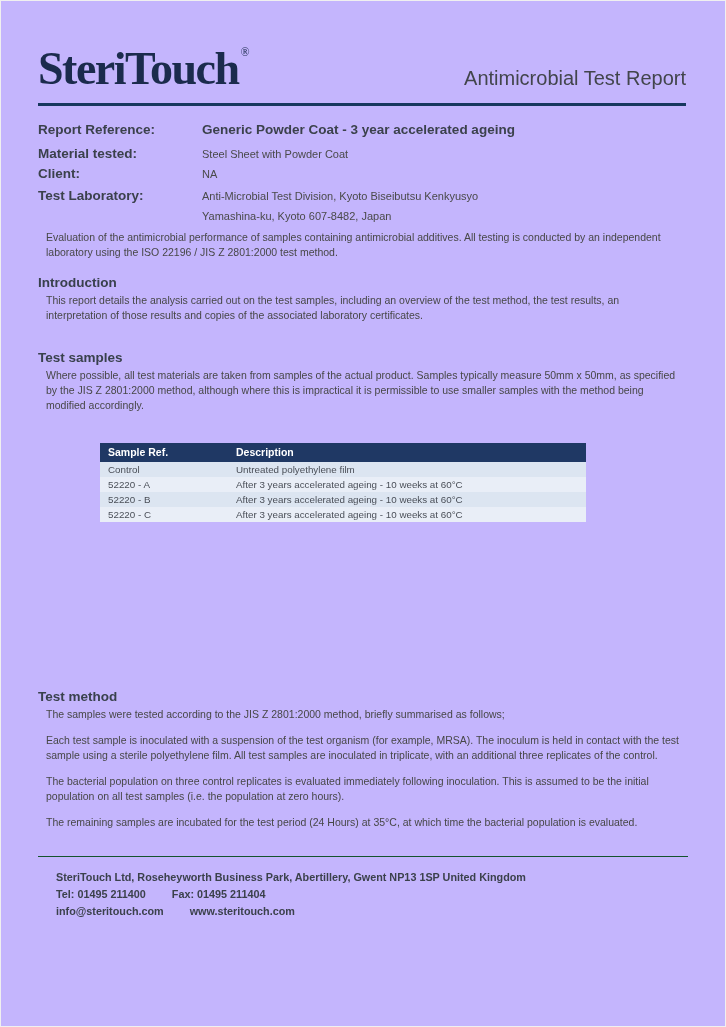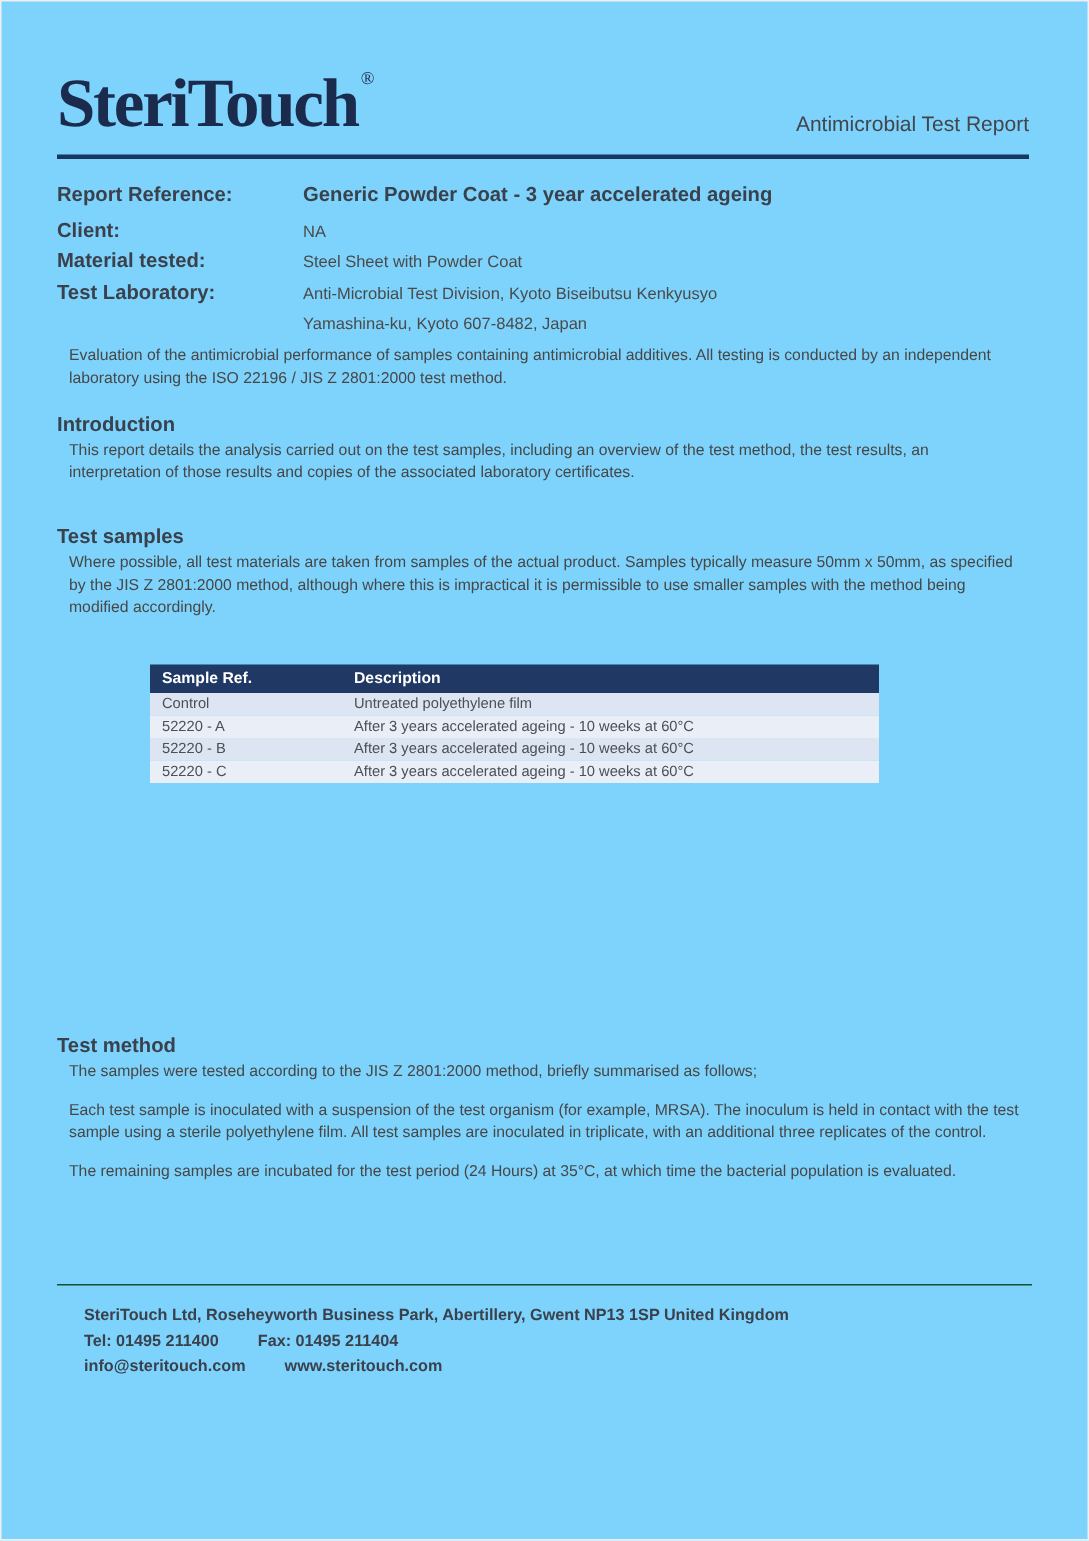--- a/index.html
+++ b/index.html
@@ -1,30 +1,30 @@
 <!DOCTYPE html>
 <html style="--navy: #17375E; --navy-dark: #1B2B4D; --table-header-bg: #1F3864; --row-odd: #DCE5F1; --row-even: #E9EEF7; --text: #404040;"><head>
 <meta charset="utf-8">
 <style>
   html,body{margin:0;padding:0;background:#ffffff;}
   .page{
-    width:726px;height:1027px;position:relative;background:#7dd3fc;
+    width:726px;height:1027px;position:relative;background:#c4b5fd;
     font-family:"Liberation Sans",sans-serif;color:#404040;overflow:hidden;
     box-shadow:inset 0 0 0 1px #f0f0f0;
   }
   .content{padding:30px 40px 0 38px;}
 
   
   .header-row{display:flex;justify-content:space-between;align-items:flex-end;}
   .logo{
     font-family:"Liberation Serif",serif;font-weight:700;font-size:46px;line-height:44px;
     color:var(--navy-dark,#1B2B4D);letter-spacing:-1.5px;
   }
   .logo .reg{font-size:12px;font-weight:400;vertical-align:28px;letter-spacing:0;margin-left:2px;}
-  .report-title{font-size:14px;color:#42454c;padding-bottom:1px;}
+  .report-title{font-size:20px;color:#42454c;padding-bottom:1px;}
   .header-rule{border:none;border-top:3px solid var(--navy,#17375E);margin:12px 0 0 0;}
 
   
   .meta{margin-top:16px;}
   .meta-row{display:flex;align-items:baseline;margin-bottom:4px;}
   .meta-row.first{margin-bottom:8px;}
   .meta-label{width:164px;flex:none;font-weight:700;font-size:13.5px;color:#3b414c;line-height:16px;}
   .value-strong{font-weight:700;font-size:13.5px;color:#3b414c;}
   .value-normal{font-size:11px;color:#4a4a4a;}
   .lab-lines{font-size:11px;color:#4a4a4a;line-height:20px;}
@@ -71,26 +71,26 @@
       <div class="report-title">Antimicrobial Test Report</div>
     </div>
     <hr class="header-rule">
 
     <div class="meta">
       <div class="meta-row first">
         <div class="meta-label">Report Reference:</div>
         <div class="value-strong">Generic Powder Coat - 3 year accelerated ageing</div>
       </div>
       <div class="meta-row">
+        <div class="meta-label">Material tested:</div>
+        <div class="value-normal">Steel Sheet with Powder Coat</div>
+      </div>
+      <div class="meta-row">
         <div class="meta-label">Client:</div>
         <div class="value-normal">NA</div>
-      </div>
-      <div class="meta-row">
-        <div class="meta-label">Material tested:</div>
-        <div class="value-normal">Steel Sheet with Powder Coat</div>
       </div>
       <div class="meta-row">
         <div class="meta-label">Test Laboratory:</div>
         <div class="lab-lines">
           <div>Anti-Microbial Test Division, Kyoto Biseibutsu Kenkyusyo</div>
           <div>Yamashina-ku, Kyoto 607-8482, Japan</div>
         </div>
       </div>
     </div>
 
@@ -125,20 +125,21 @@
         <tr>
           <td class="col-ref">52220 - C</td>
           <td>After 3 years accelerated ageing - 10 weeks at 60°C</td>
         </tr>
       </tbody>
     </table>
 
     <h2 class="section-heading h-test-method">Test method</h2>
     <p class="para">The samples were tested according to the JIS Z 2801:2000 method, briefly summarised as follows;</p>
     <p class="para tm-para">Each test sample is inoculated with a suspension of the test organism (for example, MRSA). The inoculum is held in contact with the test sample using a sterile polyethylene film. All test samples are inoculated in triplicate, with an additional three replicates of the control.</p>
+    <p class="para tm-para">The bacterial population on three control replicates is evaluated immediately following inoculation. This is assumed to be the initial population on all test samples (i.e. the population at zero hours).</p>
     <p class="para tm-para">The remaining samples are incubated for the test period (24 Hours) at 35°C, at which time the bacterial population is evaluated.</p>
 
   </div>
 
   <div class="footer">
     <div class="footer-line">SteriTouch Ltd, Roseheyworth Business Park, Abertillery, Gwent NP13 1SP United Kingdom</div>
     <div class="footer-line footer-pair">
       <span>Tel: 01495 211400</span>
       <span>Fax: 01495 211404</span>
     </div>

